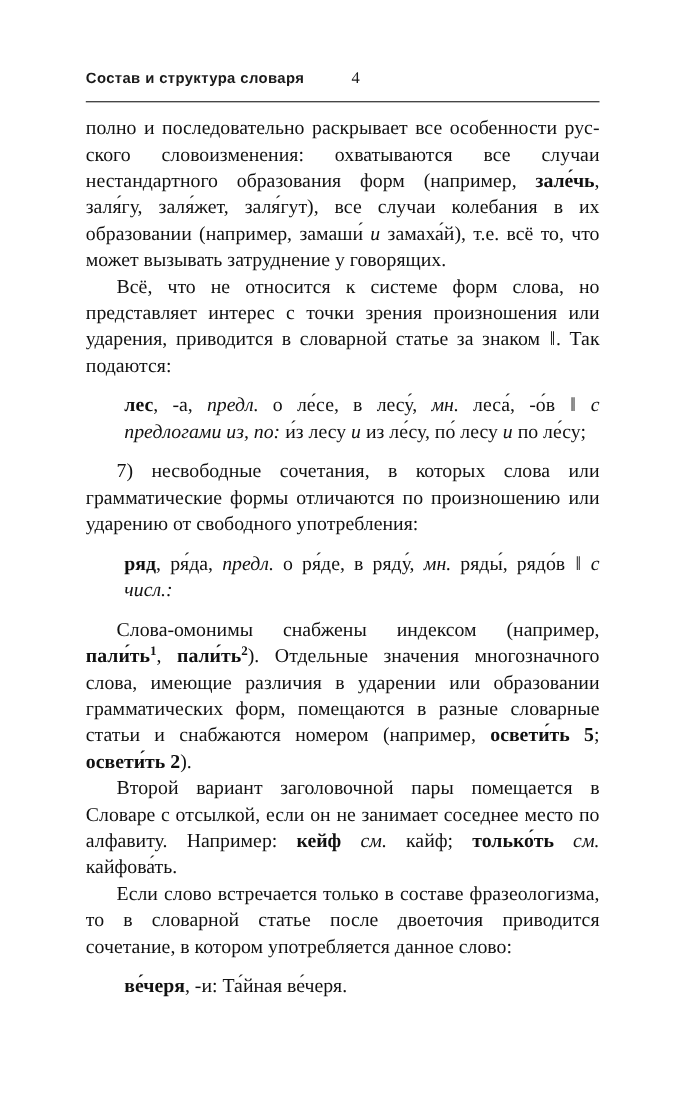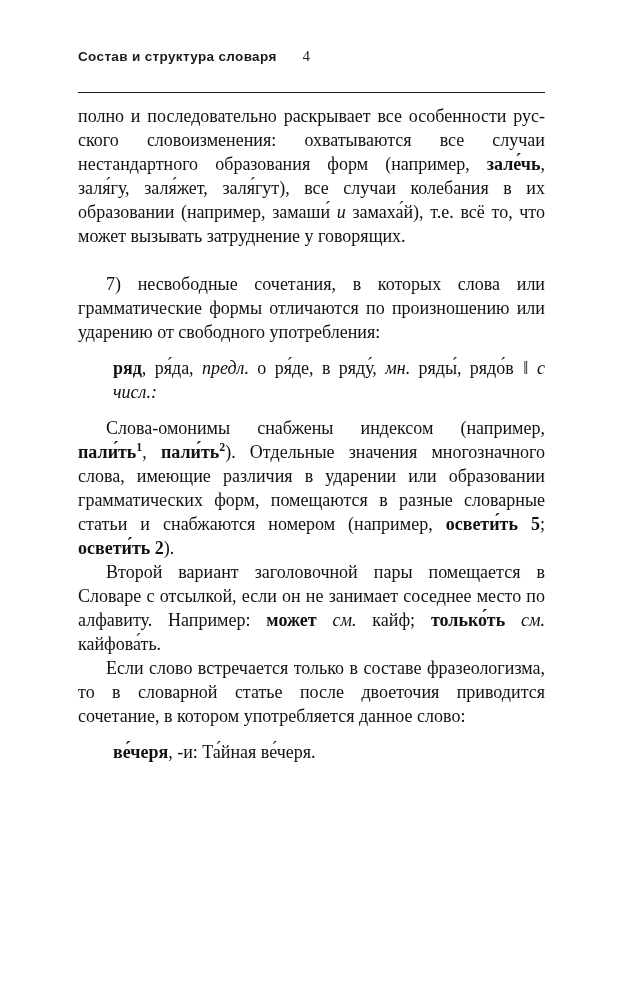--- a/index.html
+++ b/index.html
@@ -23,29 +23,30 @@
     height: 1000px;
     box-sizing: border-box;
     padding: 0;
     background: #ffffff;
   }
 
   
   .runhead {
     position: absolute;
     left: 78px;
-    top: 48px;
+    top: 63px;
     width: 467px;
     display: flex;
     align-items: baseline;
     font-family: "Liberation Sans", "DejaVu Sans", sans-serif;
     font-weight: bold;
     font-size: 13.5px;
     letter-spacing: 0.35px;
     color: #1a1a1a;
+    gap: 17px;
   }
   .runhead-title { white-space: nowrap; }
   .runhead-folio {
     margin-left: 26px;
     font-family: "Liberation Serif", "DejaVu Serif", serif;
     font-weight: normal;
     font-size: 15px;
     letter-spacing: 0;
   }
   .runhead-rule {
@@ -112,24 +113,30 @@
     <span class="runhead-folio">4</span>
   </div>
   <div class="runhead-rule"></div>
 
   <div class="column">
 
     <p class="para flush">
       полно и последовательно раскрывает все особенности рус­ского словоизменения: охватываются все случаи нестандарт­ного образования форм (например, <b>зале́чь</b>, заля́гу, заля́жет, заля́гут), все случаи колебания в их образовании (например, замаши́ <i>и</i> замаха́й), т.е. всё то, что может вызывать затруд­нение у говорящих.
     </p>
 
+    <p class="para">
+      Всё, что не относится к системе форм слова, но представ­ляет интерес с точки зрения произношения или ударения, приводится в словарной статье за знаком <span class="dbar">‖</span>. Так подаются:
+    </p>
 
 
     <div class="spacer-md"></div>
 
+    <p class="entry">
+      <b>лес</b>, -а, <i>предл.</i> о ле́се, в лесу́, <i>мн.</i> леса́, -о́в <span class="dbar">‖</span> <i>с предлогами из, по:</i> и́з лесу <i>и</i> из ле́су, по́ лесу <i>и</i> по ле́су;
+    </p>
 
     <div class="spacer-md"></div>
 
     <p class="para">
       7) несвободные сочетания, в которых слова или грамматиче­ские формы отличаются по произношению или ударению от свободного употребления:
     </p>
 
     <div class="spacer-md"></div>
 
     <p class="entry">
@@ -137,21 +144,21 @@
     </p>
     <p class="entry runon"></p>
 
     <div class="spacer-md"></div>
 
     <p class="para">
       Слова-омонимы снабжены индексом (например, <b>пали́ть<sup>1</sup></b>, <b>пали́ть<sup>2</sup></b>). Отдельные значения многозначного слова, имею­щие различия в ударении или образовании грамматических форм, помещаются в разные словарные статьи и снабжаются номером (например, <b>освети́ть 5</b>; <b>освети́ть 2</b>).
     </p>
 
     <p class="para">
-      Второй вариант заголовочной пары помещается в Словаре с отсылкой, если он не занимает соседнее место по алфавиту. Например: <b>может</b> <i>см.</i> кайф; <b>только́ть</b> <i>см.</i> кайфова́ть.
+      Второй вариант заголовочной пары помещается в Словаре с отсылкой, если он не занимает соседнее место по алфавиту. Например: <b>кейф</b> <i>см.</i> кайф; <b>только́ть</b> <i>см.</i> кайфова́ть.
     </p>
 
     <p class="para">
       Если слово встречается только в составе фразеологизма, то в словарной статье после двоеточия приводится сочетание, в котором употребляется данное слово:
     </p>
 
     <div class="spacer-md"></div>
 
     <p class="entry">
       <b>ве́черя</b>, -и: Та́йная ве́черя.

